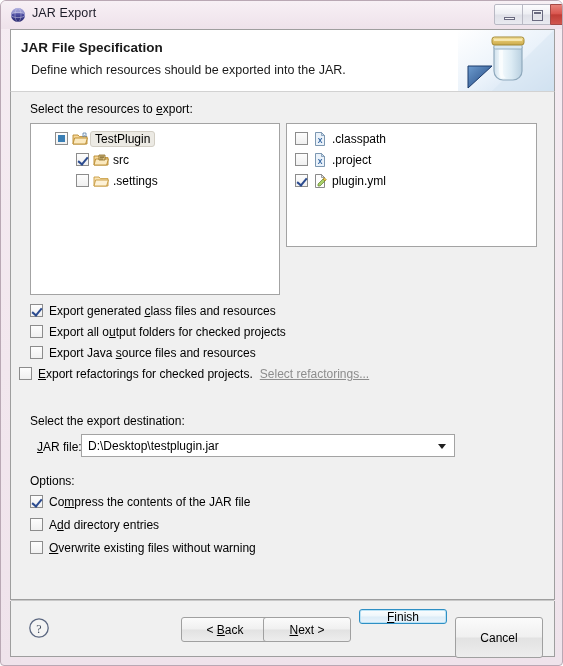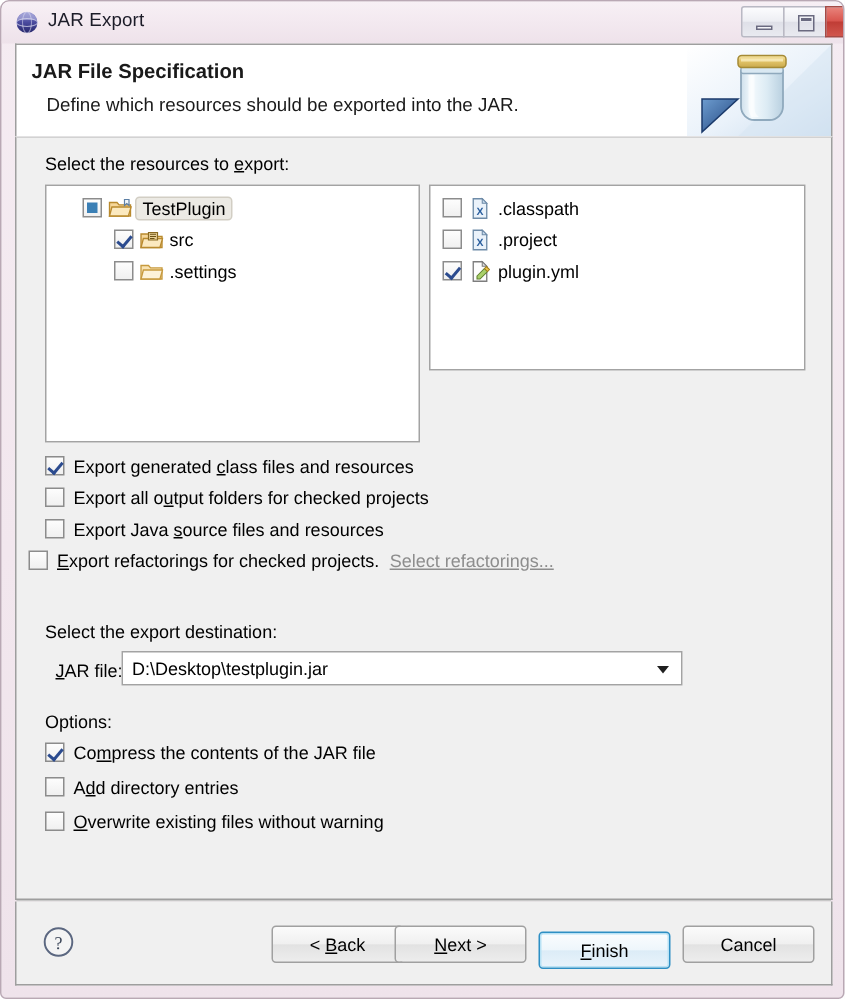--- a/index.html
+++ b/index.html
@@ -508,22 +508,22 @@
     </svg>
 
     <div class="btn" style="left:170px; top:16px; width:88px; height:25px;">
       <span><span>&lt; </span><span class="mn">B</span><span>ack</span></span>
     </div>
 
     <div class="btn" style="left:252px; top:16px; width:88px; height:25px;">
       <span><span></span><span class="mn">N</span><span>ext &gt;</span></span>
     </div>
 
-    <div class="btn default" style="left:348px; top:20px; width:88px; height:25px;">
+    <div class="btn default" style="left:348px; top:8px; width:88px; height:15px;">
       <span><span></span><span class="mn">F</span><span>inish</span></span>
     </div>
 
-    <div class="btn" style="left:444px; top:16px; width:88px; height:25px;">
+    <div class="btn" style="left:444px; top:16px; width:88px; height:41px;">
       <span>Cancel</span>
     </div>
   </div>
 
 </div>
 
 </body></html>

